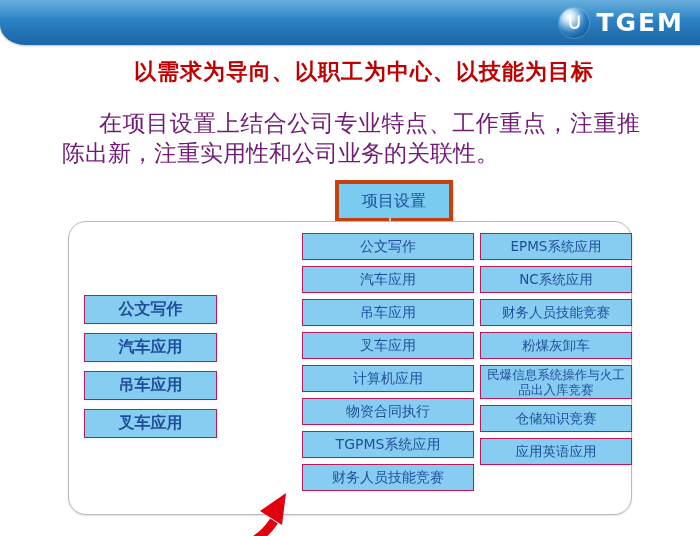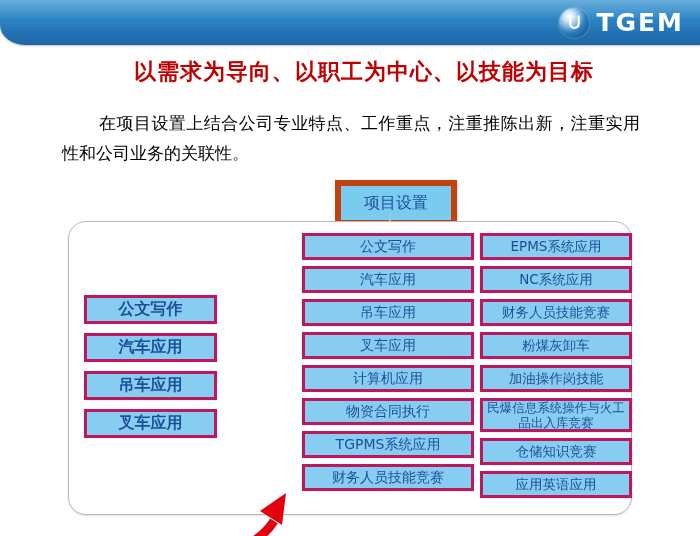--- a/index.html
+++ b/index.html
@@ -72,39 +72,39 @@
     color: #c00000;
     font-size: 22px;
     font-weight: bold;
     letter-spacing: 1px;
     white-space: nowrap;
   }
   #body-paragraph {
     position: absolute;
     left: 62px; top: 108px;
     width: 578px;
-    color: #000000;
-    font-size: 17px;
+    color: #701a75;
+    font-size: 23px;
     line-height: 30px;
     text-indent: 37px;
     text-align: justify;
   }
 
   
   #diagram {
     position: absolute;
     left: 0; top: 180px;
     width: 700px; height: 356px;
   }
   #root-node {
     position: absolute;
     left: 335px; top: 0px;
     width: 110px; height: 34px;
     background: #79cbf0;
-    border: 6px solid #c2410c;
+    border: 4px solid #c2410c;
     color: #1f4e99;
     font-size: 16px;
     display: flex;
     align-items: center;
     justify-content: center;
     box-shadow: 1px 1px 2px rgba(0,0,0,0.15);
   }
   #connector-line {
     position: absolute;
     left: 389px; top: 34px;
@@ -125,21 +125,21 @@
     position: absolute;
     display: flex;
     flex-direction: column;
   }
   #col-left  { left: 84px;  top: 115px; width: 133px; gap: 9px; }
   #col-mid   { left: 302px; top: 53px;  width: 172px; gap: 6px; }
   #col-right { left: 480px; top: 53px;  width: 152px; gap: 6px; }
 
   .node {
     background: #87cdf2;
-    border: 3px solid #be185d;
+    border: 1px solid #be185d;
     color: #1f4e99;
     display: flex;
     align-items: center;
     justify-content: center;
     text-align: center;
     box-sizing: border-box;
     box-shadow: 0.5px 0.5px 1.5px rgba(0,0,0,0.13);
   }
   #col-left .node {
     height: 29px;
@@ -218,19 +218,18 @@
     <div class="node">物资合同执行</div>
     <div class="node">TGPMS系统应用</div>
     <div class="node">财务人员技能竞赛</div>
   </div>
 
   <div id="col-right" class="node-col">
     <div class="node">EPMS系统应用</div>
     <div class="node">NC系统应用</div>
     <div class="node">财务人员技能竞赛</div>
     <div class="node">粉煤灰卸车</div>
-    <div class="node">加油操作岗技能</div>
     <div class="node tall">民爆信息系统操作与火工品出入库竞赛</div>
     <div class="node">仓储知识竞赛</div>
     <div class="node">应用英语应用</div>
   </div>
 
 </div>
 
 </body></html>

